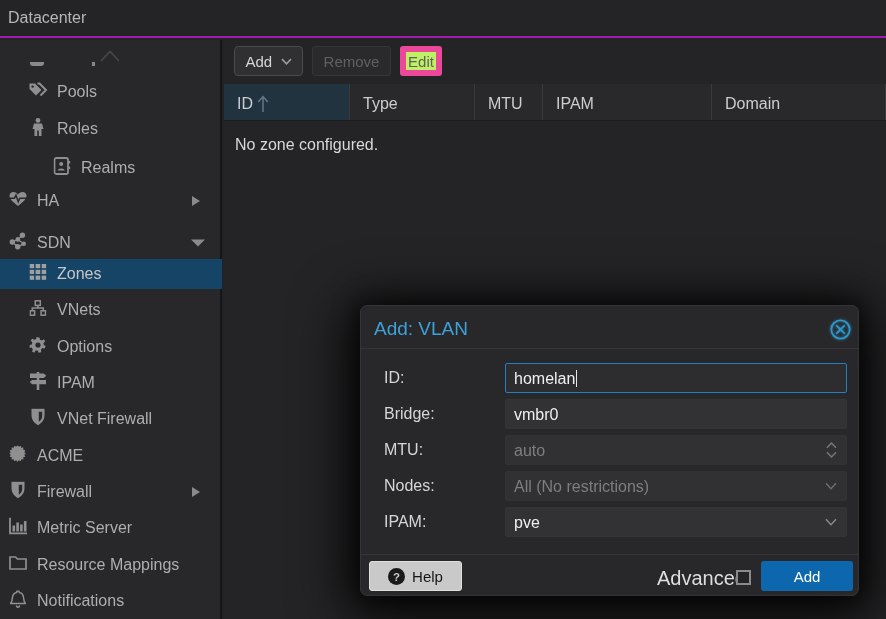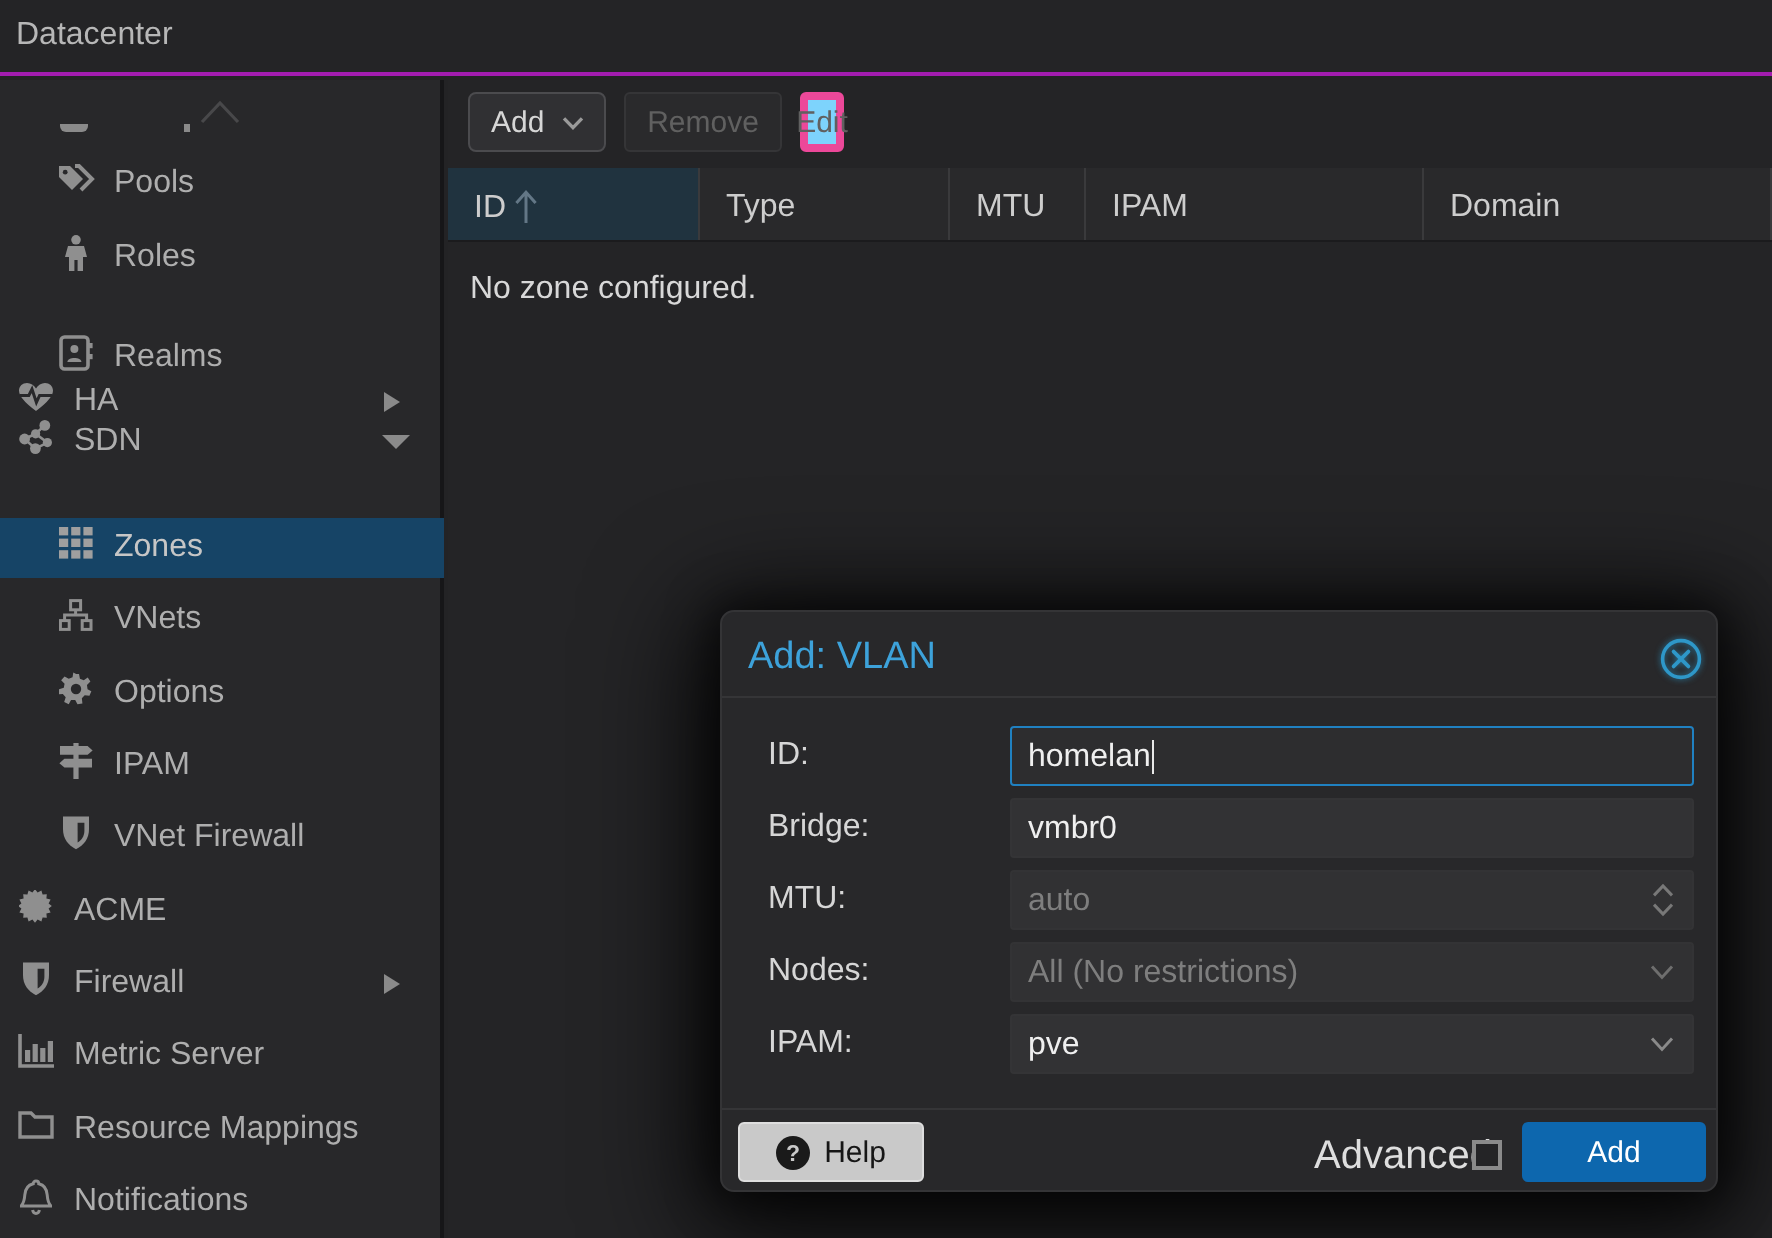--- a/index.html
+++ b/index.html
@@ -25,21 +25,21 @@
   .arrow-r { position:absolute; right:22px; top:50%; transform:translateY(-50%);
     width:0; height:0; border-left:8px solid #8a8a8a; border-top:5.5px solid transparent; border-bottom:5.5px solid transparent; }
   .arrow-d { position:absolute; right:17px; top:50%; transform:translateY(-50%);
     width:0; height:0; border-top:7px solid #8a8a8a; border-left:7.5px solid transparent; border-right:7.5px solid transparent; }
 
   
   .btn { position:absolute; height:30px; border-radius:3px; font-size:15px;
     display:flex; align-items:center; justify-content:center; }
   #btn-add { left:10px; top:6px; width:69px; background:#303033; border:1px solid #4b4b4e; border-radius:4px; color:#d6d6d6; }
   #btn-remove { left:88px; top:6px; width:79px; background:#2a2a2c; border:1px solid #353537; color:#606060; }
-  #btn-edit { left:176px; top:6px; width:22px; background:#7dd3fc; border:4px solid #ec4899; color:#606060; }
+  #btn-edit { left:176px; top:6px; width:42px; background:#bef264; border:6px solid #ec4899; color:#606060; }
 
   
   #gridhead { position:absolute; left:0; top:44px; width:662px; height:37px; background:#29292b; border-bottom:1px solid #1b1b1d; }
   .gcell { position:absolute; top:0; height:36px; border-right:1px solid #3a3a3c;padding-left:13px; }
   .gcell span { position:absolute; left:13px; top:calc(50% + 2px); transform:translateY(-50%); font-size:16px; color:#cdcdcd; white-space:nowrap; }
   #nozone { position:absolute; left:11px; top:96px; font-size:16px; color:#d8d8d8; }
 
   
   #dialog { position:absolute; left:360px; top:305px; width:499px; height:291px;
     background:#28282a; border-radius:7px; box-shadow:0 10px 55px 12px rgba(0,0,0,0.85), 0 0 22px 4px rgba(0,0,0,0.55);
@@ -86,39 +86,39 @@
         </svg></span>
       <span class="txt">Pools</span>
     </div>
     <div class="trow lvl2" style="top: 73.5px;">
       <span class="ico"><svg width="12" height="18" viewBox="0 0 12 18">
           <circle cx="6" cy="2.4" r="2.4" fill="#8f8f8f"></circle>
           <path d="M2 5.5 L10 5.5 L11.5 11 L9.5 11 L9.5 18 L6.8 18 L6.8 12.5 L5.2 12.5 L5.2 18 L2.5 18 L2.5 11 L0.5 11 Z" fill="#8f8f8f"></path>
         </svg></span>
       <span class="txt">Roles</span>
     </div>
-    <div class="trow lvl2" style="top: 124px;">
+    <div class="trow lvl2" style="top: 113px; margin-left: 24px;">
       <span class="ico"><svg width="17" height="18" viewBox="0 0 17 18">
           <rect x="1" y="1" width="13.5" height="16" rx="1.8" fill="none" stroke="#8f8f8f" stroke-width="1.8"></rect>
           <rect x="14.8" y="4" width="2" height="2.6" fill="#8f8f8f"></rect>
           <rect x="14.8" y="9.5" width="2" height="2.6" fill="#8f8f8f"></rect>
           <circle cx="7.7" cy="7" r="2" fill="#8f8f8f"></circle>
           <path d="M4.2 13.5 C4.2 10.8 11.2 10.8 11.2 13.5 Z" fill="#8f8f8f"></path>
         </svg></span>
       <span class="txt">Realms</span>
     </div>
     <div class="trow lvl1" style="top: 146.2px;">
       <span class="ico"><svg width="18" height="15" viewBox="0 0 18 15">
           <path d="M9 14.5 C3 10 0.5 7 0.5 4.3 C0.5 2 2.3 0.5 4.5 0.5 C6.4 0.5 8 1.6 9 3.2 C10 1.6 11.6 0.5 13.5 0.5 C15.7 0.5 17.5 2 17.5 4.3 C17.5 7 15 10 9 14.5 Z" fill="#8f8f8f"></path>
           <path d="M0.8 6.7 L5.4 6.7 L7 3.6 L9.2 10.2 L10.8 6.7 L17.2 6.7" fill="none" stroke="#28282a" stroke-width="1.5"></path>
         </svg></span>
       <span class="txt">HA</span>
       <div class="arrow-r"></div>
     </div>
-    <div class="trow lvl1" style="top: 166px;">
+    <div class="trow lvl1" style="top: 188px;">
       <span class="ico"><svg width="18" height="18" viewBox="0 0 18 18">
           <g stroke="#8f8f8f" stroke-width="1.3" fill="none">
             <path d="M8.8 7.4 L13.4 3.2 M8.8 7.4 L3.3 10 M8.8 7.4 L14.7 11.8 M3.3 10 L8.7 14.8 M14.7 11.8 L8.7 14.8"></path>
           </g>
           <g fill="#8f8f8f">
             <circle cx="13.4" cy="3.2" r="2.7"></circle>
             <circle cx="8.8" cy="7.4" r="2.3"></circle>
             <circle cx="3.3" cy="10" r="2.7"></circle>
             <circle cx="14.7" cy="11.8" r="2.3"></circle>
             <circle cx="8.7" cy="14.8" r="2.7"></circle>

